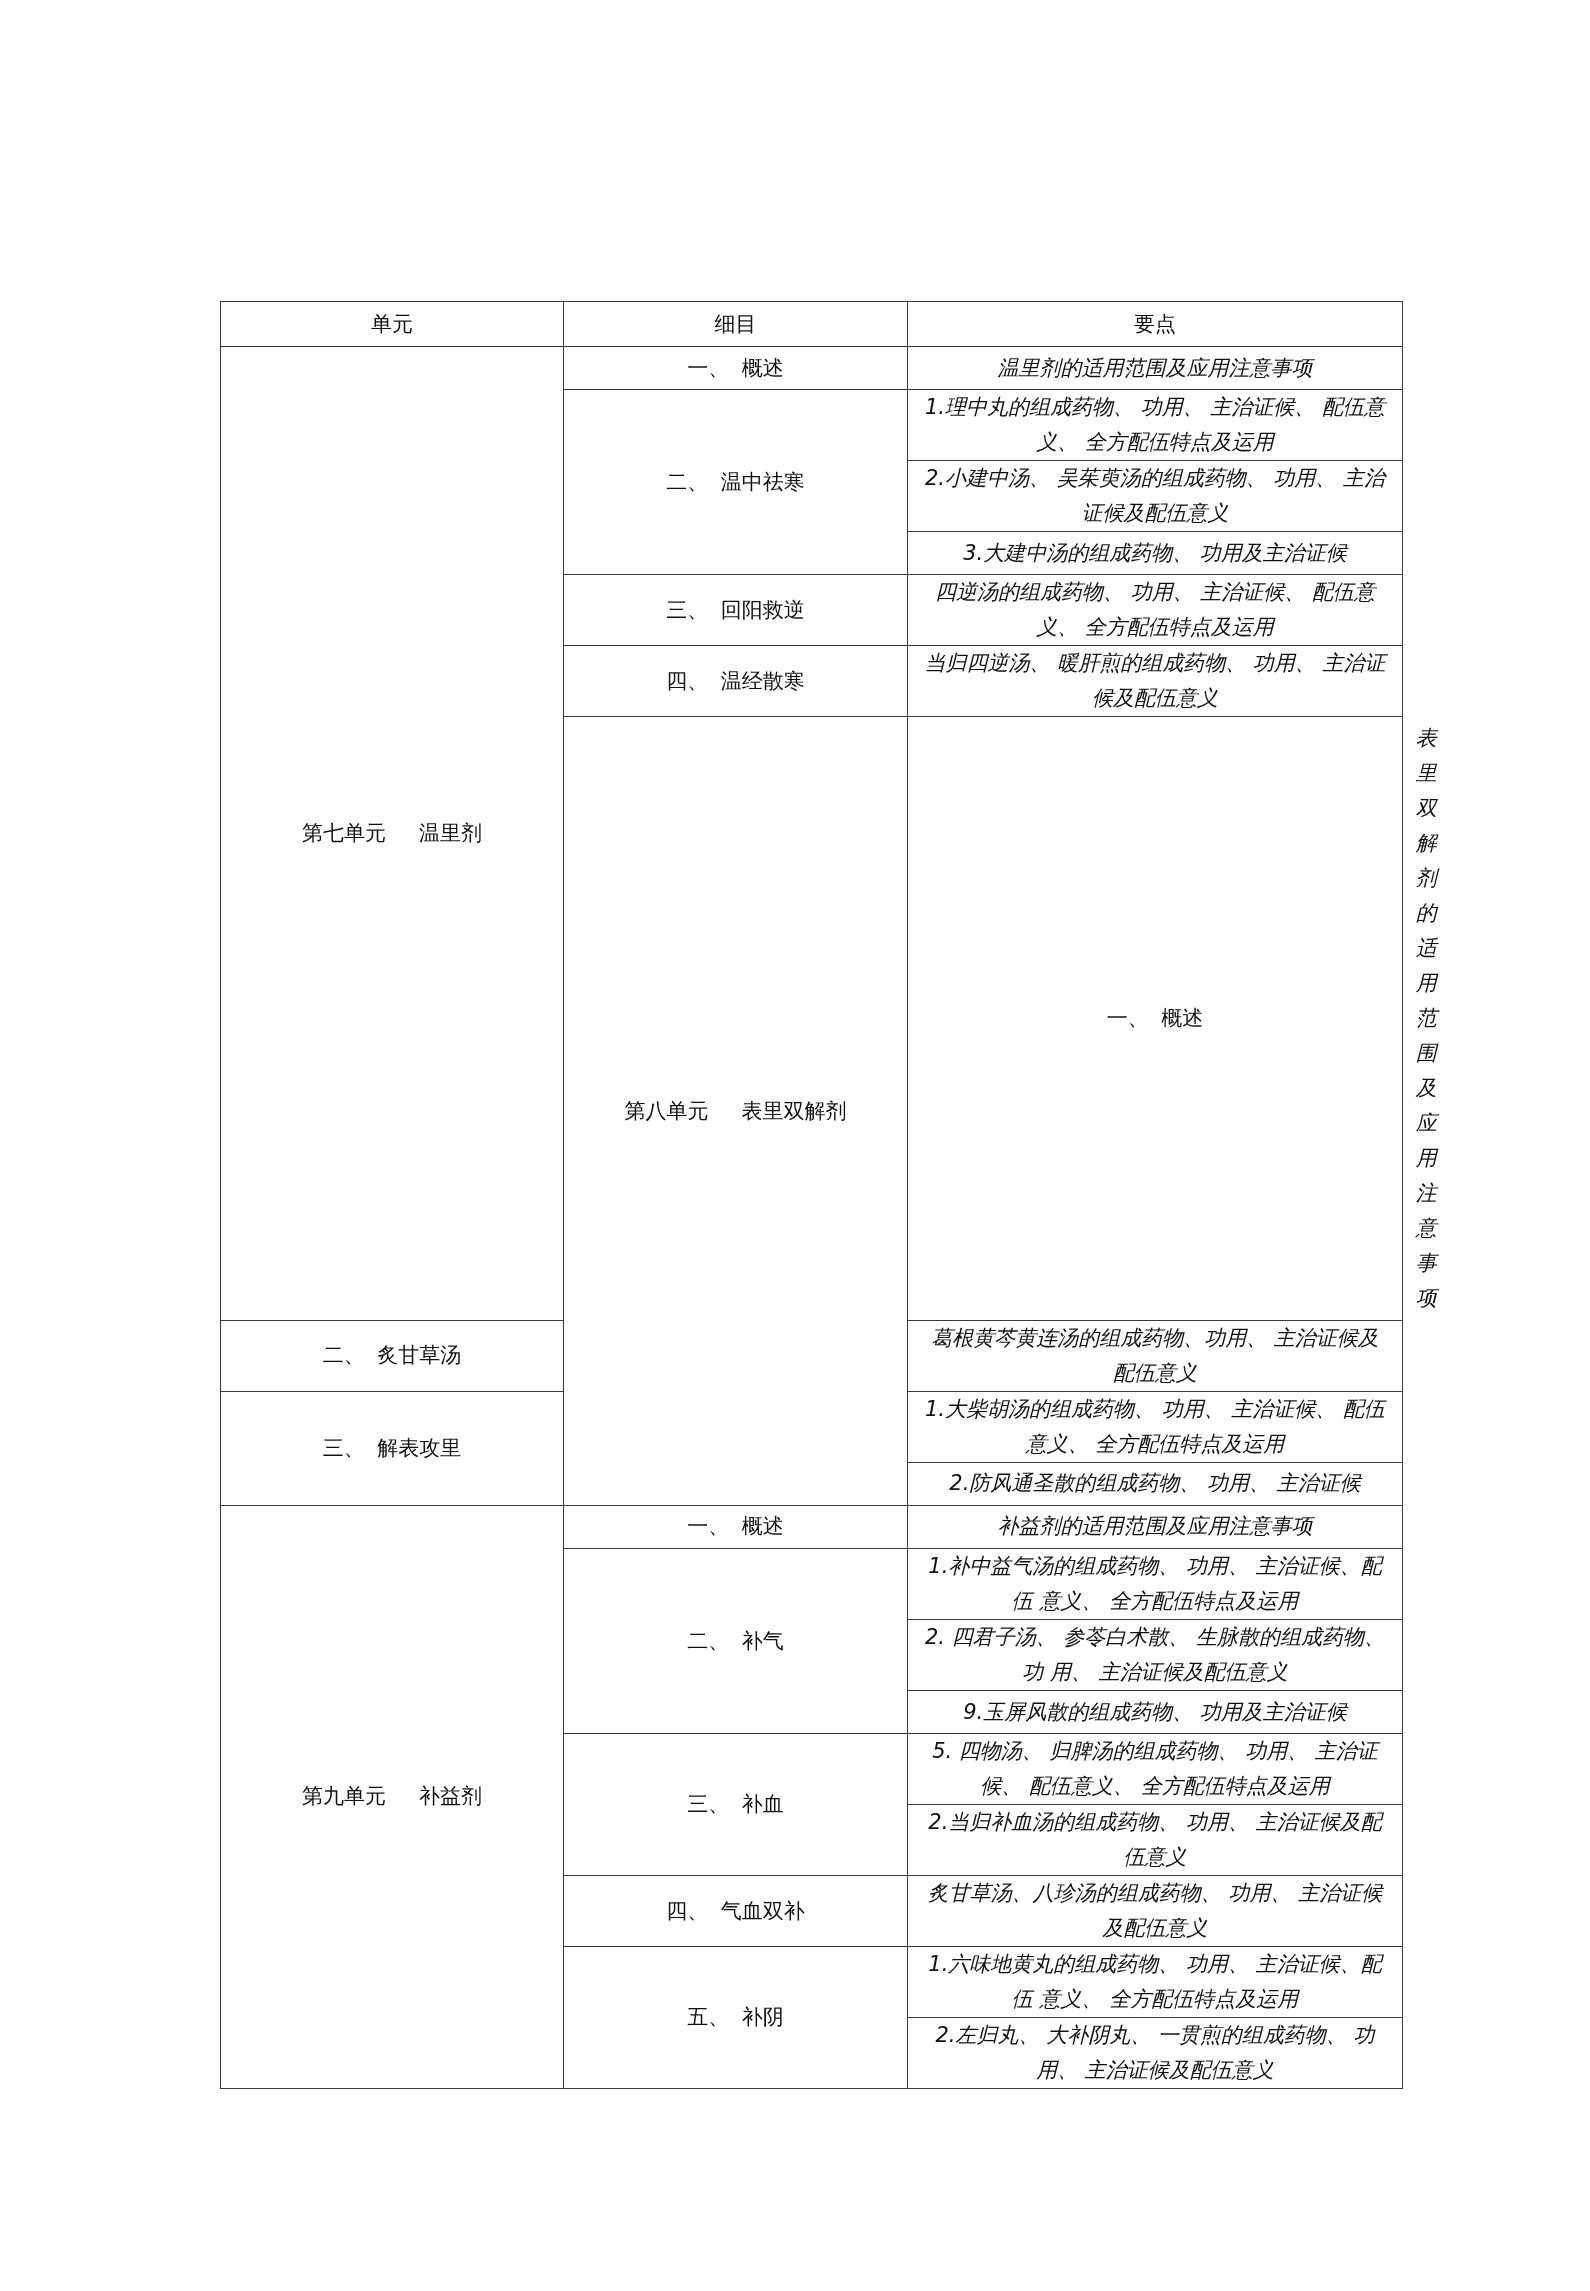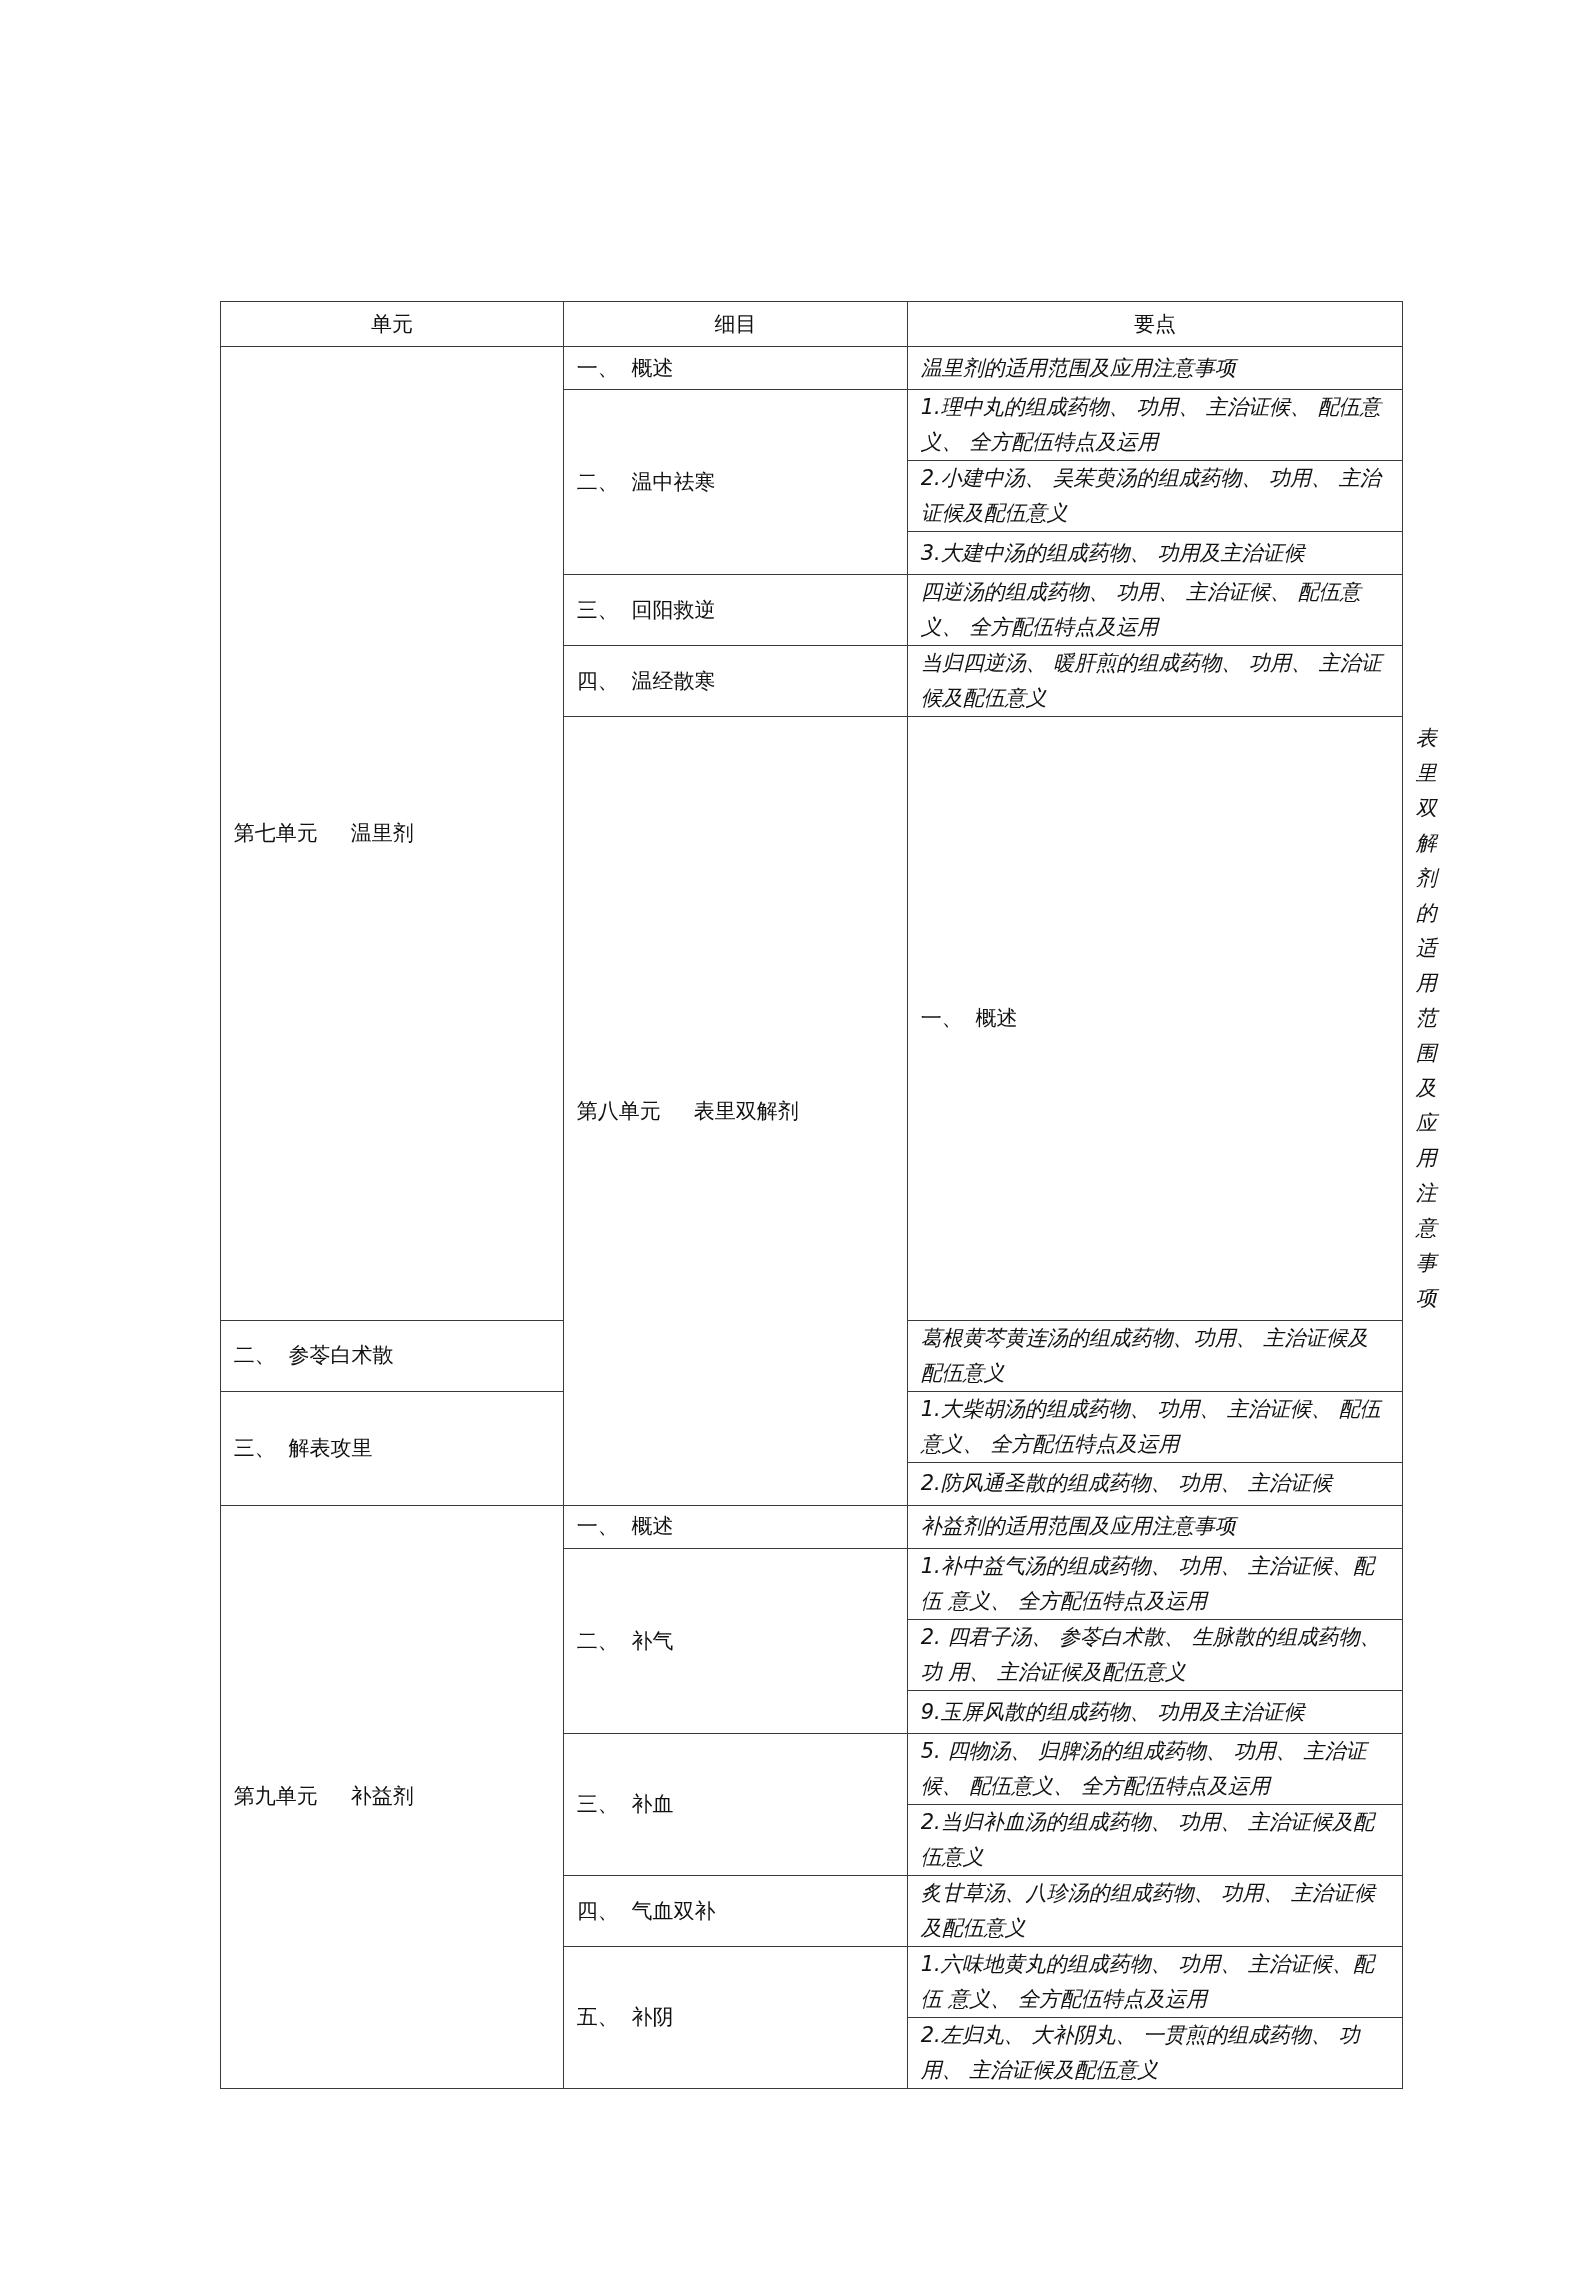--- a/index.html
+++ b/index.html
@@ -4,21 +4,21 @@
 <style>
   html, body { margin: 0; padding: 0; background: #ffffff; }
   body { width: 1590px; height: 2291px; position: relative; font-family: "DejaVu Sans", "Liberation Sans", sans-serif; color: #111111; }
   .page { position: absolute; left: 0; top: 0; width: 1590px; height: 2291px; }
   table.syllabus {
     position: absolute; left: 220px; top: 301px;
     width: 1182px; border-collapse: collapse; table-layout: fixed;
     font-size: 21px; line-height: 35px;
   }
   table.syllabus td, table.syllabus th {
-    border: 1.8px solid #3a3a3a; padding: 0 12.7px; vertical-align: middle; text-align: left; font-weight: normal;
+    border: 1.8px solid #3a3a3a; padding: 0 12.7px; vertical-align: middle; text-align: center; font-weight: normal;
   }
   table.syllabus th { text-align: center; height: 44px; }
   col.c1 { width: 343px; }
   col.c2 { width: 344px; }
   col.c3 { width: 495px; }
   td.unit { padding-left: 12.7px; }
   td.sub { padding-left: 14.5px; }
   td.point { padding: 8.2px 12.7px; text-align: justify; font-style: italic; }
   td.point.single { padding: 3.6px 12.7px; }
   .gap { display: inline-block; width: 33px; }
@@ -70,21 +70,21 @@
       </tr>
 
       <tr>
         <td class="unit" rowspan="4">
           <span>第八单元</span><span class="gap"></span><span>表里双解剂</span>
         </td>
         <td class="sub"><span>一、</span><span class="gap" style="width:12.7px"></span><span>概述</span></td>
         <td class="point single">表里双解剂的适用范围及应用注意事项</td>
       </tr>
       <tr>
-        <td class="sub"><span>二、</span><span class="gap" style="width:12.7px"></span><span>参苓白术散</span></td>
+        <td class="sub"><span>二、</span><span class="gap" style="width:12.7px"></span><span>炙甘草汤</span></td>
         <td class="point">葛根黄芩黄连汤的组成药物、功用、 主治证候及 配伍意义</td>
       </tr>
       <tr>
         <td class="sub" rowspan="2"><span>三、</span><span class="gap" style="width:12.7px"></span><span>解表攻里</span></td>
         <td class="point">1.大柴胡汤的组成药物、 功用、 主治证候、 配伍意义、 全方配伍特点及运用</td>
       </tr>
       <tr>
         <td class="point single">2.防风通圣散的组成药物、 功用、 主治证候</td>
       </tr>
 

